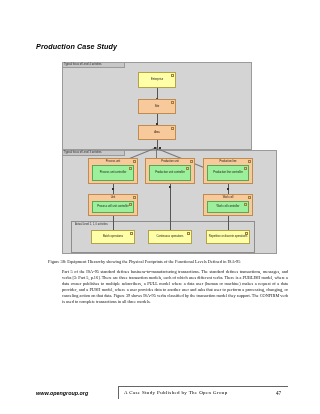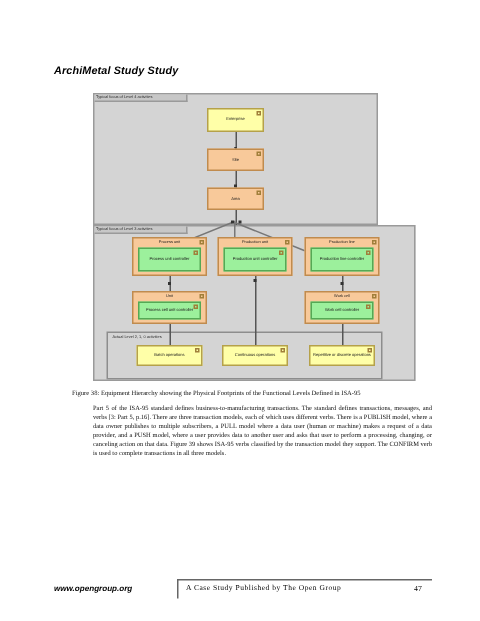--- a/index.html
+++ b/index.html
@@ -202,21 +202,21 @@
     left: 276px;
     top: 390px;
     font-family: "Liberation Serif", serif;
     font-size: 5.2px;
     color: #000000;
   }
 </style>
 </head>
 <body>
 
-<div class="page-title">ArchiMetal Study Study</div>
+<div class="page-title">Production Case Study</div>
 
 <div class="figure">
 
   <div class="frame frame-l4">
     <div class="frame-label">Typical focus of Level 4 activities</div>
   </div>
 
   <div class="frame frame-l3">
     <div class="frame-label">Typical focus of Level 3 activities</div>
 

